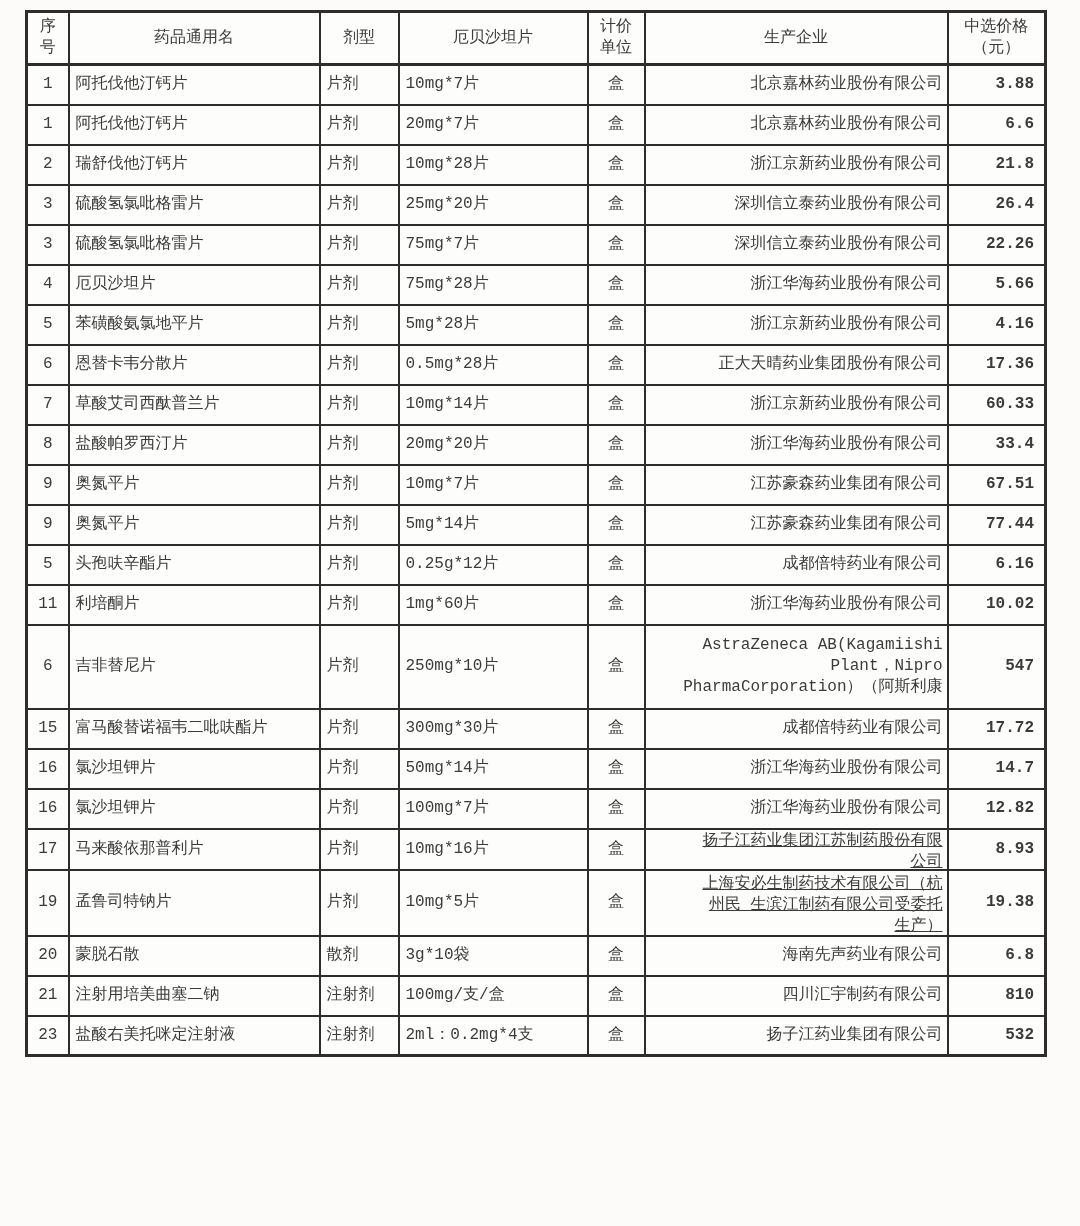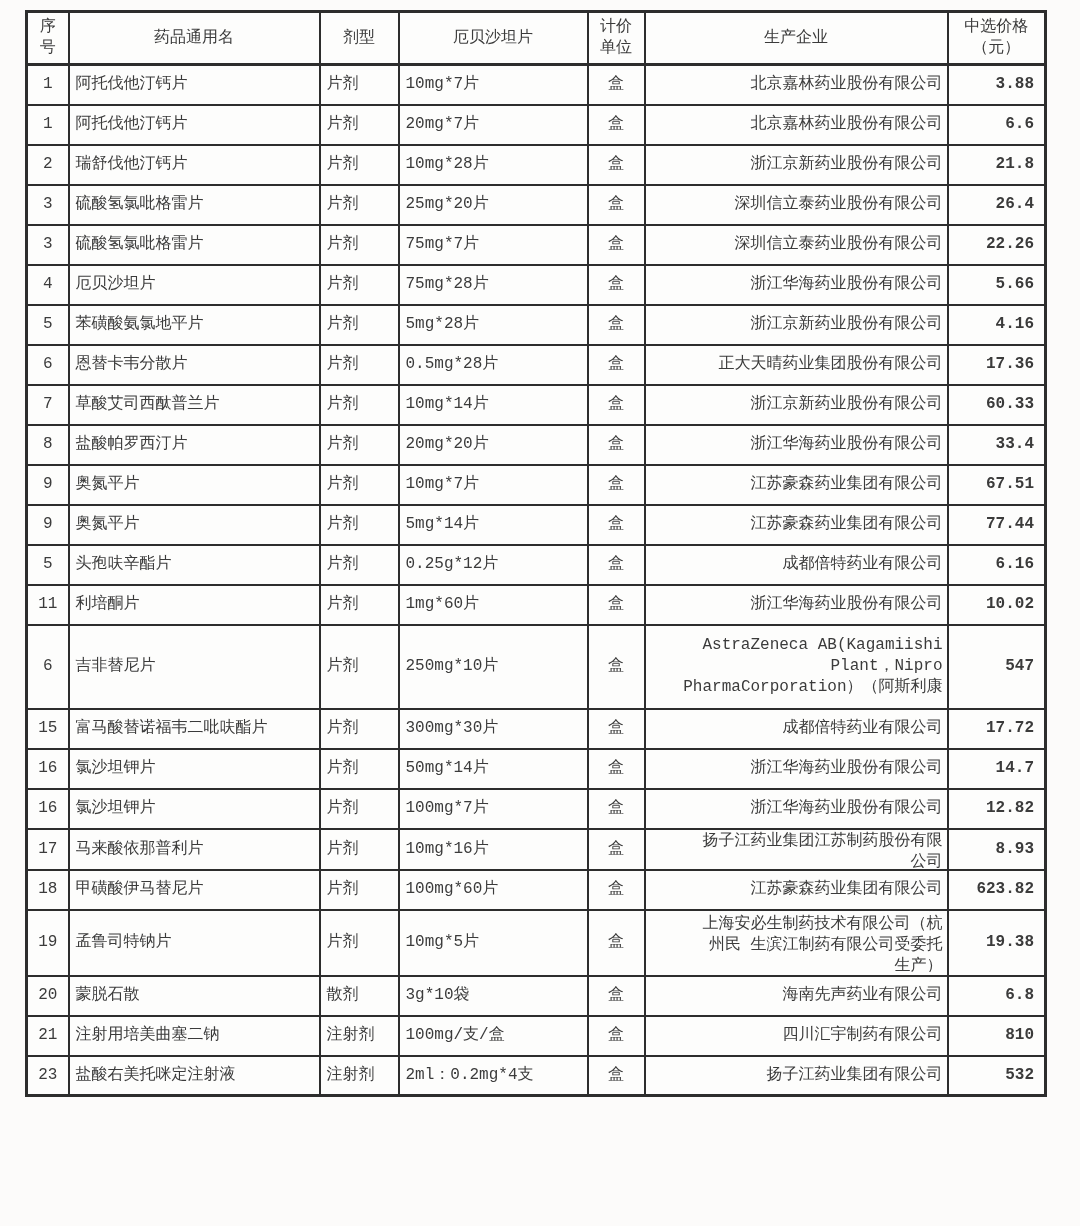--- a/index.html
+++ b/index.html
@@ -35,21 +35,21 @@
     font-size:16px;
   }
   tbody tr{height:40px;}
   tbody tr.h84{height:84px;}
   tbody tr.h44{height:32px;}
   tbody tr.h66{height:66px;}
   td.col-0, td.col-4{text-align:center;}
   td.col-1, td.col-2, td.col-3, td.col-5{text-align:left;padding:1px 4px 1px 6px;}
   td.col-6{text-align:right;padding-right:10px;font-weight:bold;}
   .mfr{white-space:pre-wrap;text-align:right;}
-  .clip{overflow:hidden;}
+  .clip{overflow:hidden;text-decoration:underline;}
 </style>
 </head>
 <body>
 
 <div class="sheet">
   <table>
     <colgroup>
       <col style="width:42px">
       <col style="width:251px">
       <col style="width:79px">
@@ -278,31 +278,20 @@
           <td class="col-1">马来酸依那普利片</td>
           <td class="col-2">片剂</td>
           <td class="col-3">10mg*16片</td>
           <td class="col-4">盒</td>
           <td class="col-5">
             <div class="mfr clip" style="max-height: 37px;">扬子江药业集团江苏制药股份有限
 公司</div>
           </td>
           <td class="col-6">8.93</td>
         </tr>
-        <tr>
-          <td class="col-0">18</td>
-          <td class="col-1">甲磺酸伊马替尼片</td>
-          <td class="col-2">片剂</td>
-          <td class="col-3">100mg*60片</td>
-          <td class="col-4">盒</td>
-          <td class="col-5">
-            <div class="mfr">江苏豪森药业集团有限公司</div>
-          </td>
-          <td class="col-6">623.82</td>
-        </tr>
         <tr class="h66">
           <td class="col-0">19</td>
           <td class="col-1">孟鲁司特钠片</td>
           <td class="col-2">片剂</td>
           <td class="col-3">10mg*5片</td>
           <td class="col-4">盒</td>
           <td class="col-5">
             <div class="mfr clip" style="max-height: 58px;">上海安必生制药技术有限公司（杭
 州民 生滨江制药有限公司受委托
 生产）</div>

